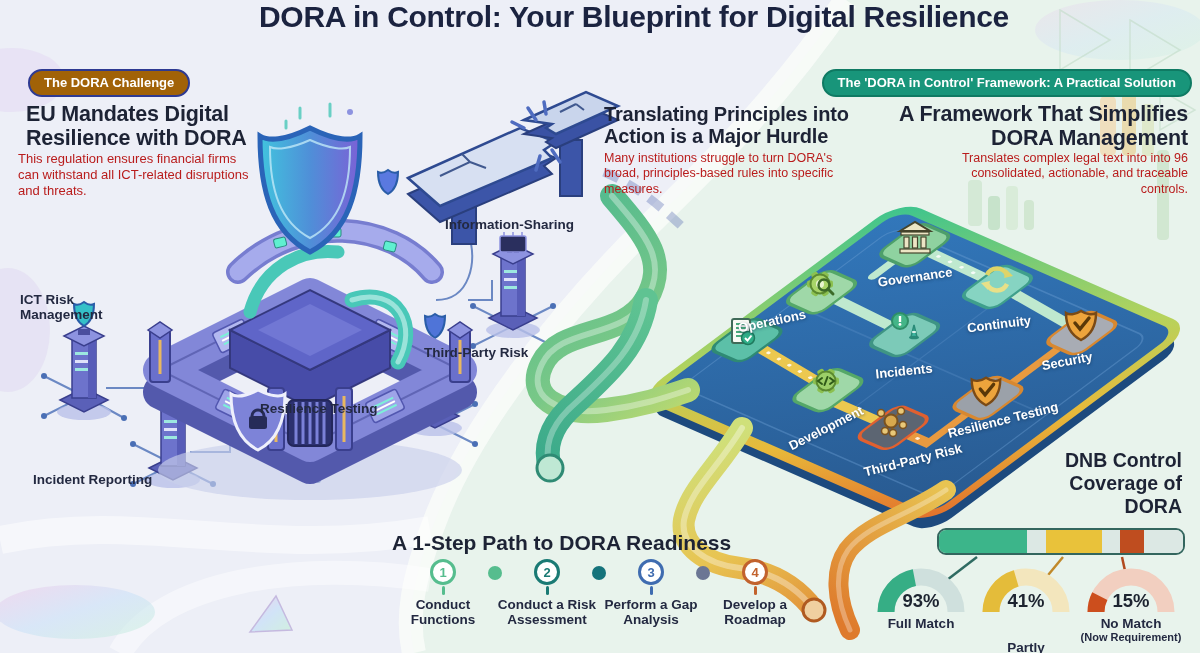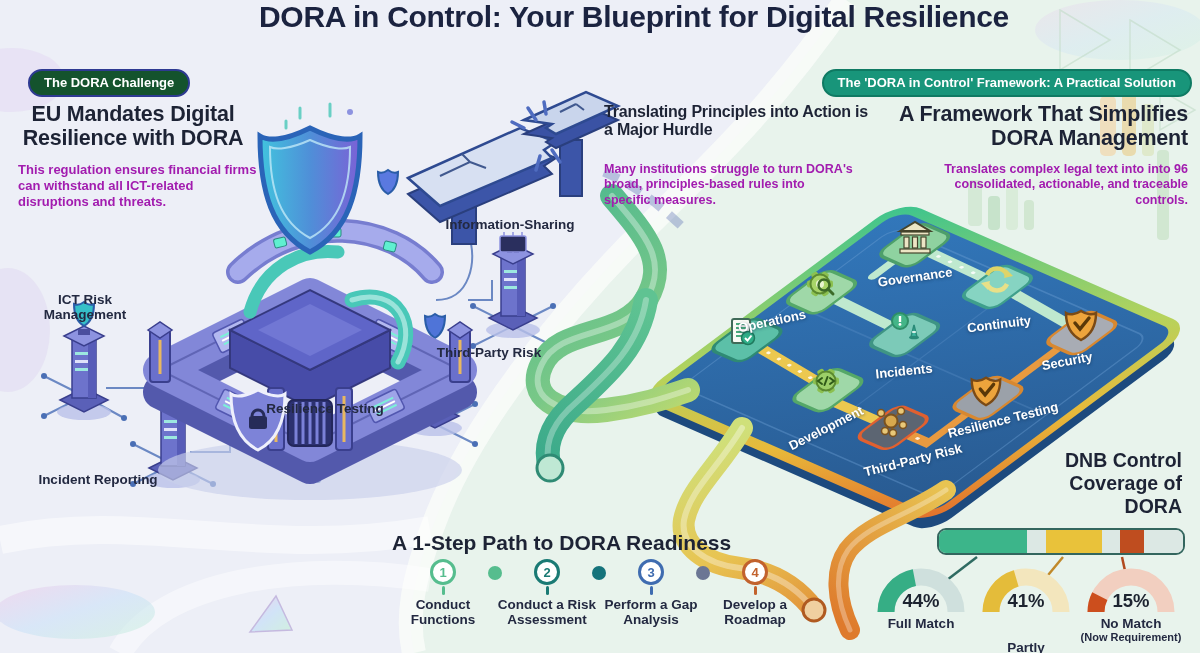--- a/index.html
+++ b/index.html
@@ -5,27 +5,27 @@
   html,body{margin:0;padding:0;}
   #stage{position:relative;width:1200px;height:653px;overflow:hidden;
     background:#e8f3ec;font-family:"Liberation Sans",sans-serif;}
   #art{position:absolute;left:0;top:0;z-index:1;}
   .ov{position:absolute;z-index:5;}
   .title{left:0;top:9;width:100%;text-align:center;font-size:30px;color:#1b2340;letter-spacing:-0.3px;margin-left:34px;}
   .title .lead{font-weight:800;}
   .title .rest{font-weight:600;}
   .pill{display:inline-block;color:#fff;font-size:13px;font-weight:700;
     padding:4px 14px 5px;border-radius:999px;white-space:nowrap;}
-  .pill.indigo{background:#14532d;border:2px solid #2e3a92;}
+  .pill.indigo{background:#a16207;border:2px solid #2e3a92;}
   .pill.teal{background:#18957a;border:2px solid #0f7a63;}
   .h2{font-weight:800;color:#1d2335;font-size:21.5px;line-height:1.12;letter-spacing:-0.2px;}
-  .h2.mid{font-size:16px;}
-  .body-txt{font-weight:700;color:#a21caf;font-size:13px;line-height:1.22;margin-top:11px;}
+  .h2.mid{font-size:20px;}
+  .body-txt{font-weight:400;color:#b91c1c;font-size:13px;line-height:1.22;}
   .alignR{text-align:right;}
-  .label-dark{position:absolute;z-index:5;font-weight:800;color:#232941;font-size:13.5px;line-height:1.12;text-align:center;width:130px;}
+  .label-dark{position:absolute;z-index:5;font-weight:800;color:#232941;font-size:13.5px;line-height:1.12;width:130px;}
   .board-label{position:absolute;z-index:5;color:#ffffff;font-weight:700;font-size:13px;white-space:nowrap;
     text-shadow:0 1px 3px rgba(15,40,70,.55);transform-origin:center;}
   .steps-h{left:392px;top:531px;font-size:21px;font-weight:800;color:#1d2335;}
   .step-col{position:absolute;z-index:5;width:104px;text-align:center;}
   .step-ring{width:26px;height:26px;border-radius:50%;border:3.5px solid #888;background:#fff;
     margin:0 auto;display:flex;align-items:center;justify-content:center;
     font-size:13px;font-weight:800;box-sizing:border-box;}
   .step-stem{width:3px;height:9px;margin:1px auto 2px;border-radius:2px;}
   .step-label{font-size:13.5px;font-weight:800;color:#232941;line-height:1.13;}
   .dot{position:absolute;z-index:5;width:14px;height:14px;border-radius:50%;}
@@ -375,21 +375,21 @@
   </g>
 </svg>
 
 <div class="ov title">
   <span class="lead">DORA in Control:</span><span class="rest"> Your Blueprint for Digital Resilience</span>
 </div>
 
 <div class="ov" style="left:28px;top:69px;">
   <span class="pill indigo">The DORA Challenge</span>
 </div>
-<div class="ov h2" style="left:18px;top:102px;width:230px;text-align:center;">EU Mandates Digital Resilience with DORA</div>
+<div class="ov h2" style="left:26px;top:102px;width:230px;">EU Mandates Digital Resilience with DORA</div>
 <div class="ov body-txt" style="left:18px;top:151px;width:240px;">This regulation ensures financial firms can withstand all ICT-related disruptions and threats.</div>
 
 <div class="ov h2 mid" style="left:604px;top:103px;width:270px;">Translating Principles into Action is a Major Hurdle</div>
 <div class="ov" style="right:8px;top:69px;">
   <span class="pill teal">The 'DORA in Control' Framework: A Practical Solution</span>
 </div>
 
 <div class="ov body-txt" style="left:604px;top:151px;width:250px;font-size:12.5px;">Many institutions struggle to turn DORA's broad, principles-based rules into specific measures.</div>
 <div class="ov h2 alignR" style="right:12px;top:102px;width:300px;">A Framework That Simplifies DORA Management</div>
 <div class="ov body-txt alignR" style="right:12px;top:151px;width:260px;font-size:12.5px;">Translates complex legal text into into 96 consolidated, actionable, and traceable controls.</div>
@@ -450,21 +450,21 @@
 </svg>
 <svg class="gauge-svg" style="left:966px;top:560px;" width="120" height="60">
   <path fill="none" stroke-width="17" d="M25,52 A35,35 0 0 1 95,52" stroke="#f3e6bd"></path>
       <path fill="none" stroke-width="17" d="M25,52 A35,35 0 0 1 50.2,18.4" stroke="#e4bc3a"></path>
 </svg>
 <svg class="gauge-svg" style="left:1071px;top:560px;" width="120" height="60">
   <path fill="none" stroke-width="17" d="M25,52 A35,35 0 0 1 95,52" stroke="#f2cfc0"></path>
       <path fill="none" stroke-width="17" d="M25,52 A35,35 0 0 1 28.8,36.1" stroke="#cc4e1d"></path>
 </svg>
 
-<div class="gauge-pct" style="left:881px;top:590px;">44%</div>
+<div class="gauge-pct" style="left:881px;top:590px;">93%</div>
 <div class="gauge-pct" style="left:986px;top:590px;">41%</div>
 <div class="gauge-pct" style="left:1091px;top:590px;">15%</div>
 <div class="gauge-label" style="left:861px;top:616px;width:120px;">Full Match</div>
 <div class="gauge-label" style="left:991px;top:592px;width:70px;margin-top:48px;">Partly Covered</div>
 <div class="gauge-label" style="left:1066px;top:616px;width:130px;">
   <span>No Match</span>
   <span class="gauge-sub">(Now Requirement)</span>
 </div>
 
 </div>

